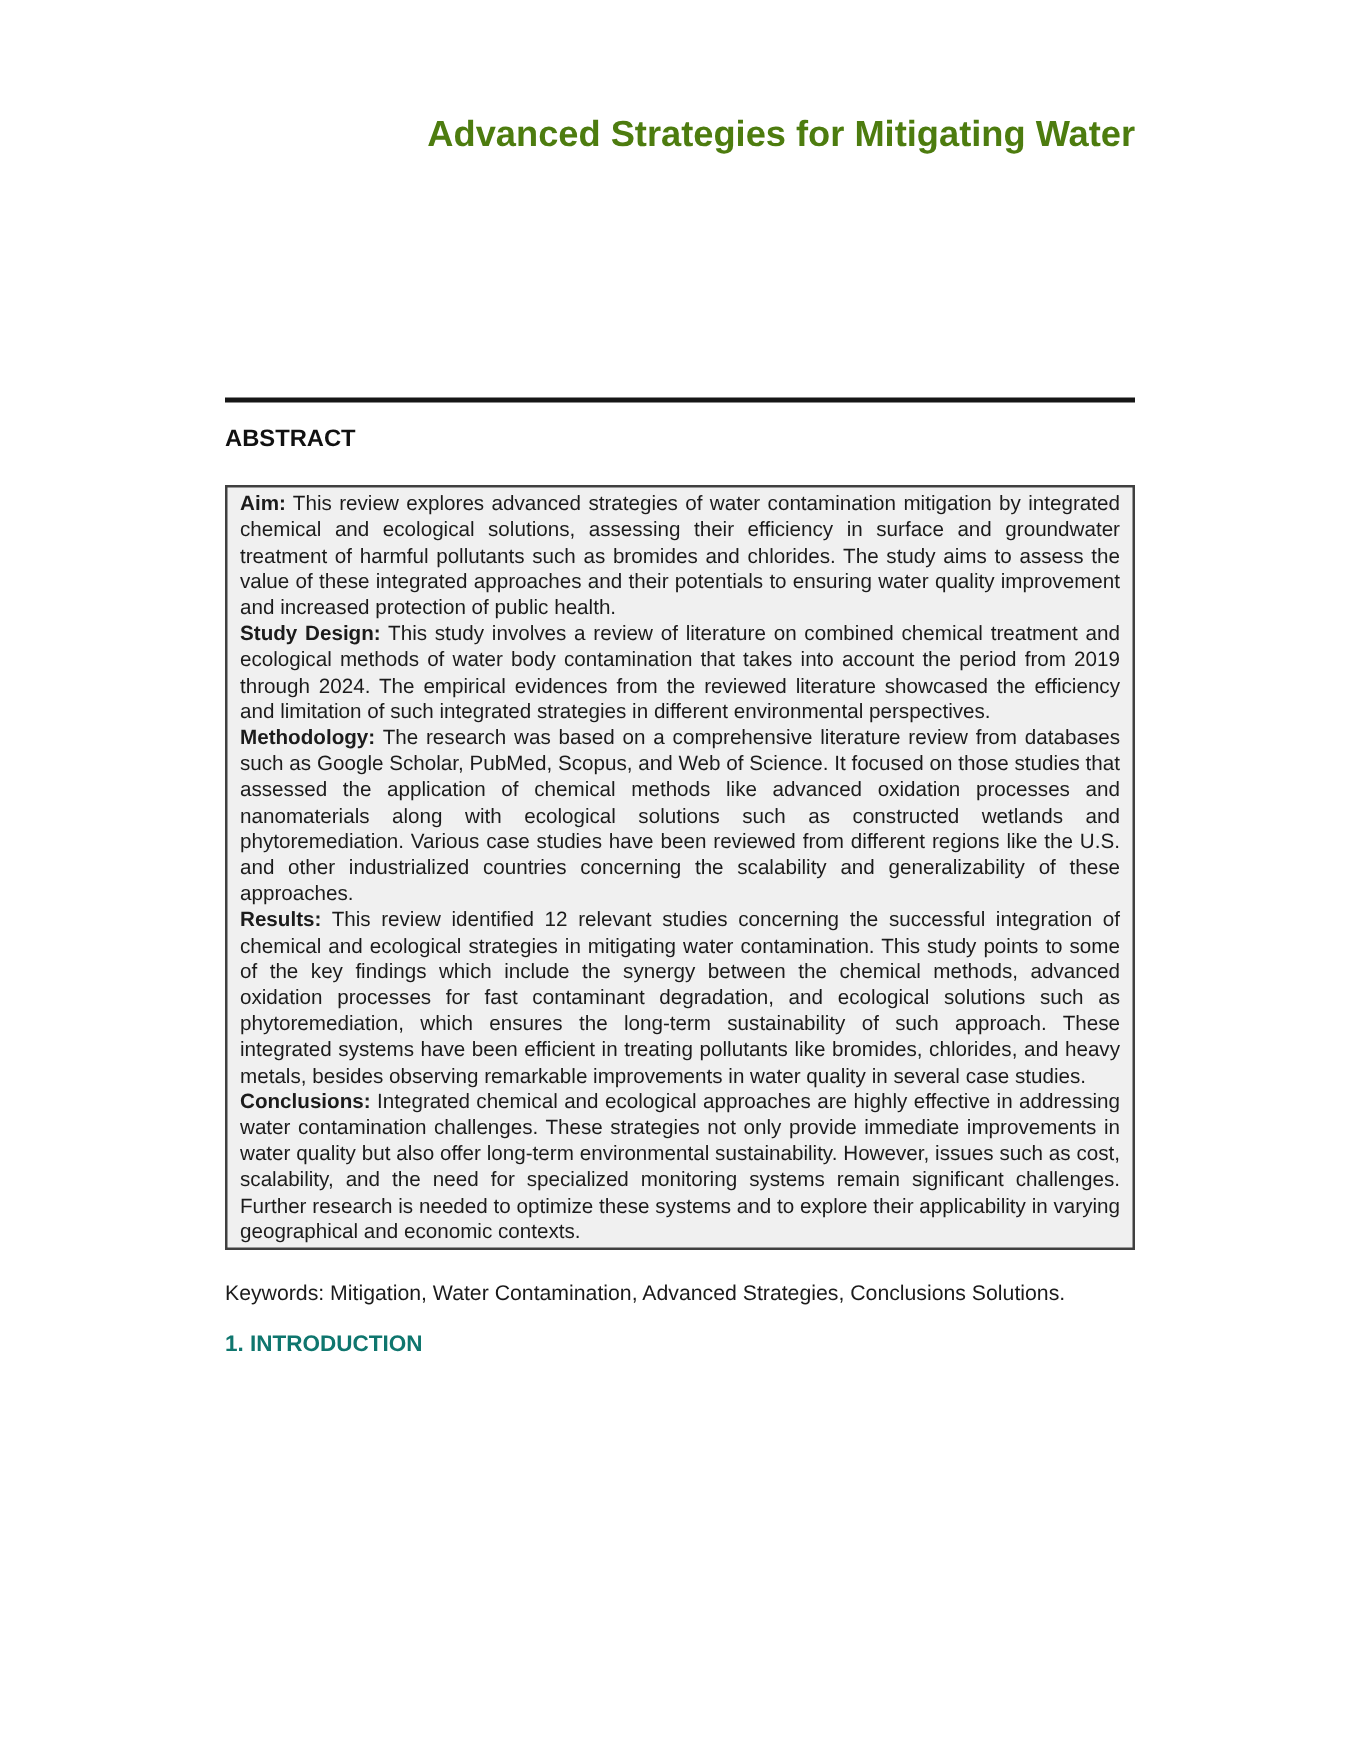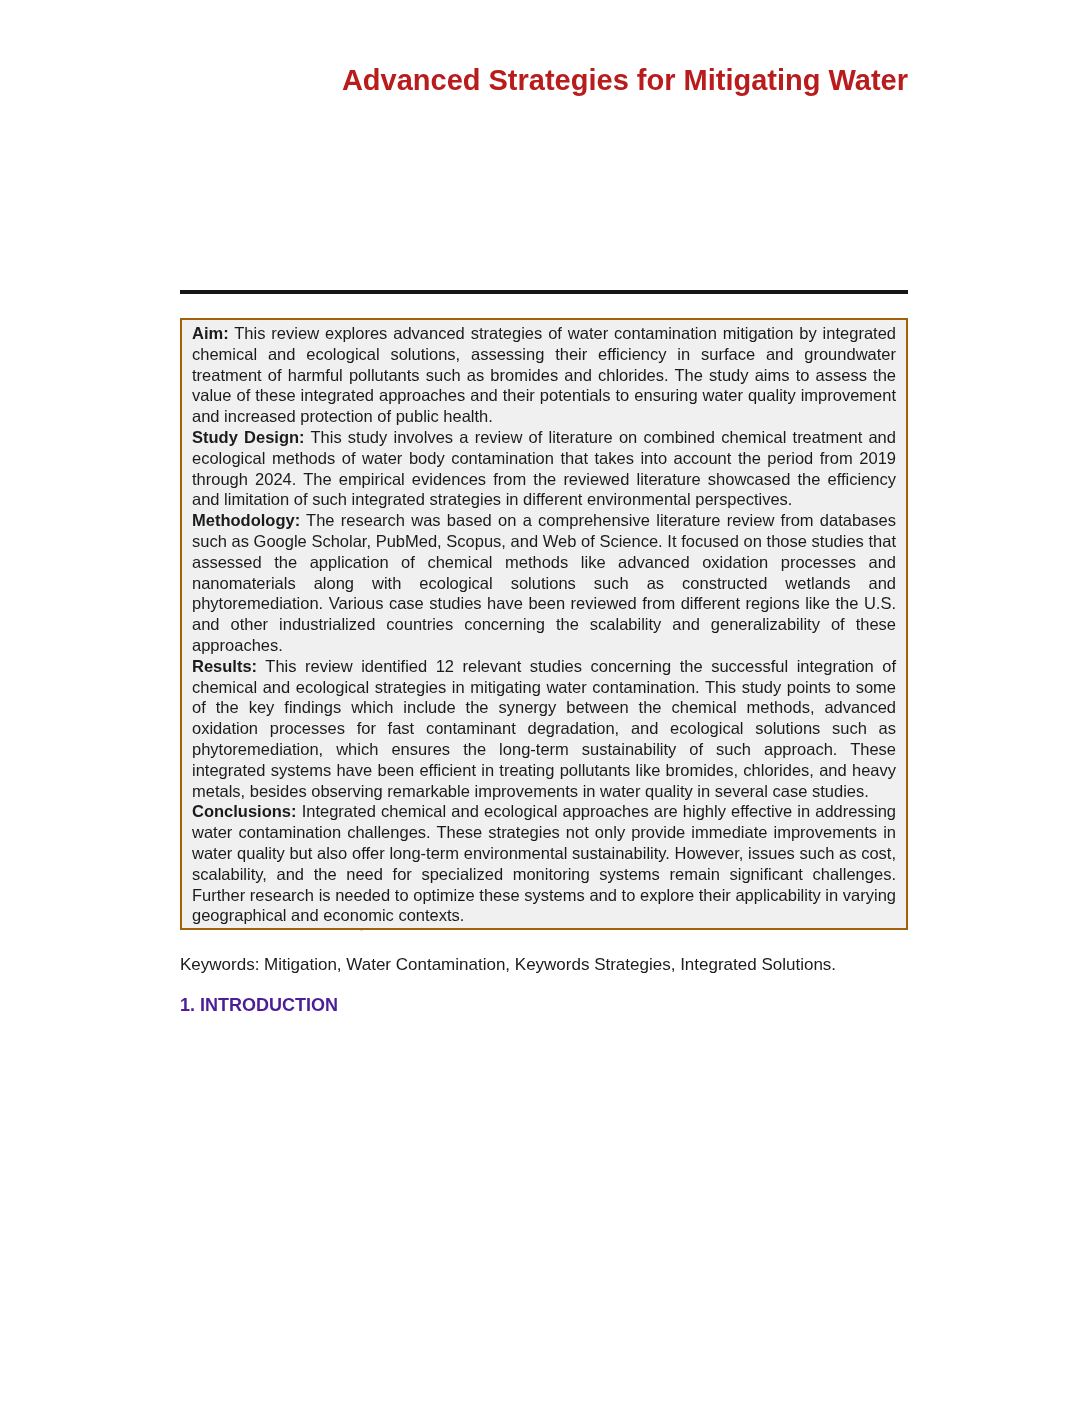--- a/index.html
+++ b/index.html
@@ -27,89 +27,90 @@
     user-select: none;
   }
   .page {
     position: relative;
     z-index: 1;
     width: 728px;
     margin-left: 180px;
   }
   .title {
     margin: 0;
-    padding-top: 60px;
+    padding-top: 88px;
     font-size: 29px;
     line-height: 40px;
     font-weight: bold;
     text-align: right;
-    color: #b91c1c;
+    color: #4d7c0f;
   }
   .rule {
     margin-top: 150px;
     height: 4px;
     background: #161616;
   }
   .abstract-heading {
     margin: 18px 0 0 0;
     font-size: 19px;
     line-height: 24px;
     font-weight: bold;
     color: #111;
   }
   .abstract-box {
     margin-top: 24px;
-    border: 2px solid #a16207;
+    border: 2px solid #404040;
     background: #f0f0f0;
     padding: 3px 10px 2px 10px;
   }
   .abstract-box p {
     margin: 0;
     font-size: 16.5px;
     line-height: 20.8px;
     text-align: justify;
   }
   .sec-label { font-weight: bold; }
   .keywords {
     margin: 24px 0 0 0;
     font-size: 17px;
     line-height: 22px;
   }
   .intro-heading {
     margin: 18px 0 0 0;
     font-size: 18px;
     line-height: 23px;
     font-weight: bold;
-    color: #4c1d95;
+    color: #0f766e;
   }
 </style>
 </head>
 <body>
 
 <div class="watermark">REVIEW</div>
 
 <div class="page">
 
   <h1 class="title">
     <span>Advanced Strategies for Mitigating Water</span><br>
     <br>
   </h1>
 
   <div class="rule"></div>
 
+  <h2 class="abstract-heading">ABSTRACT</h2>
 
   <div class="abstract-box">
     <p><b class="sec-label">Aim:</b><span> This review explores advanced strategies of water contamination mitigation by integrated chemical and ecological solutions, assessing their efficiency in surface and groundwater treatment of harmful pollutants such as bromides and chlorides. The study aims to assess the value of these integrated approaches and their potentials to ensuring water quality improvement and increased protection of public health.</span></p>
 
     <p><b class="sec-label">Study Design:</b><span> This study involves a review of literature on combined chemical treatment and ecological methods of water body contamination that takes into account the period from 2019 through 2024. The empirical evidences from the reviewed literature showcased the efficiency and limitation of such integrated strategies in different environmental perspectives.</span></p>
 
     <p><b class="sec-label">Methodology:</b><span> The research was based on a comprehensive literature review from databases such as Google Scholar, PubMed, Scopus, and Web of Science. It focused on those studies that assessed the application of chemical methods like advanced oxidation processes and nanomaterials along with ecological solutions such as constructed wetlands and phytoremediation. Various case studies have been reviewed from different regions like the U.S. and other industrialized countries concerning the scalability and generalizability of these approaches.</span></p>
 
     <p><b class="sec-label">Results:</b><span> This review identified 12 relevant studies concerning the successful integration of chemical and ecological strategies in mitigating water contamination. This study points to some of the key findings which include the synergy between the chemical methods, advanced oxidation processes for fast contaminant degradation, and ecological solutions such as phytoremediation, which ensures the long-term sustainability of such approach. These integrated systems have been efficient in treating pollutants like bromides, chlorides, and heavy metals, besides observing remarkable improvements in water quality in several case studies.</span></p>
 
     <p><b class="sec-label">Conclusions:</b><span> Integrated chemical and ecological approaches are highly effective in addressing water contamination challenges. These strategies not only provide immediate improvements in water quality but also offer long-term environmental sustainability. However, issues such as cost, scalability, and the need for specialized monitoring systems remain significant challenges. Further research is needed to optimize these systems and to explore their applicability in varying geographical and economic contexts.</span></p>
   </div>
 
-  <p class="keywords">Keywords: Mitigation, Water Contamination, Keywords Strategies, Integrated Solutions.</p>
+  <p class="keywords">Keywords: Mitigation, Water Contamination, Advanced Strategies, Conclusions Solutions.</p>
 
   <h3 class="intro-heading">1. INTRODUCTION</h3>
 
 </div>
 
 </body></html>

